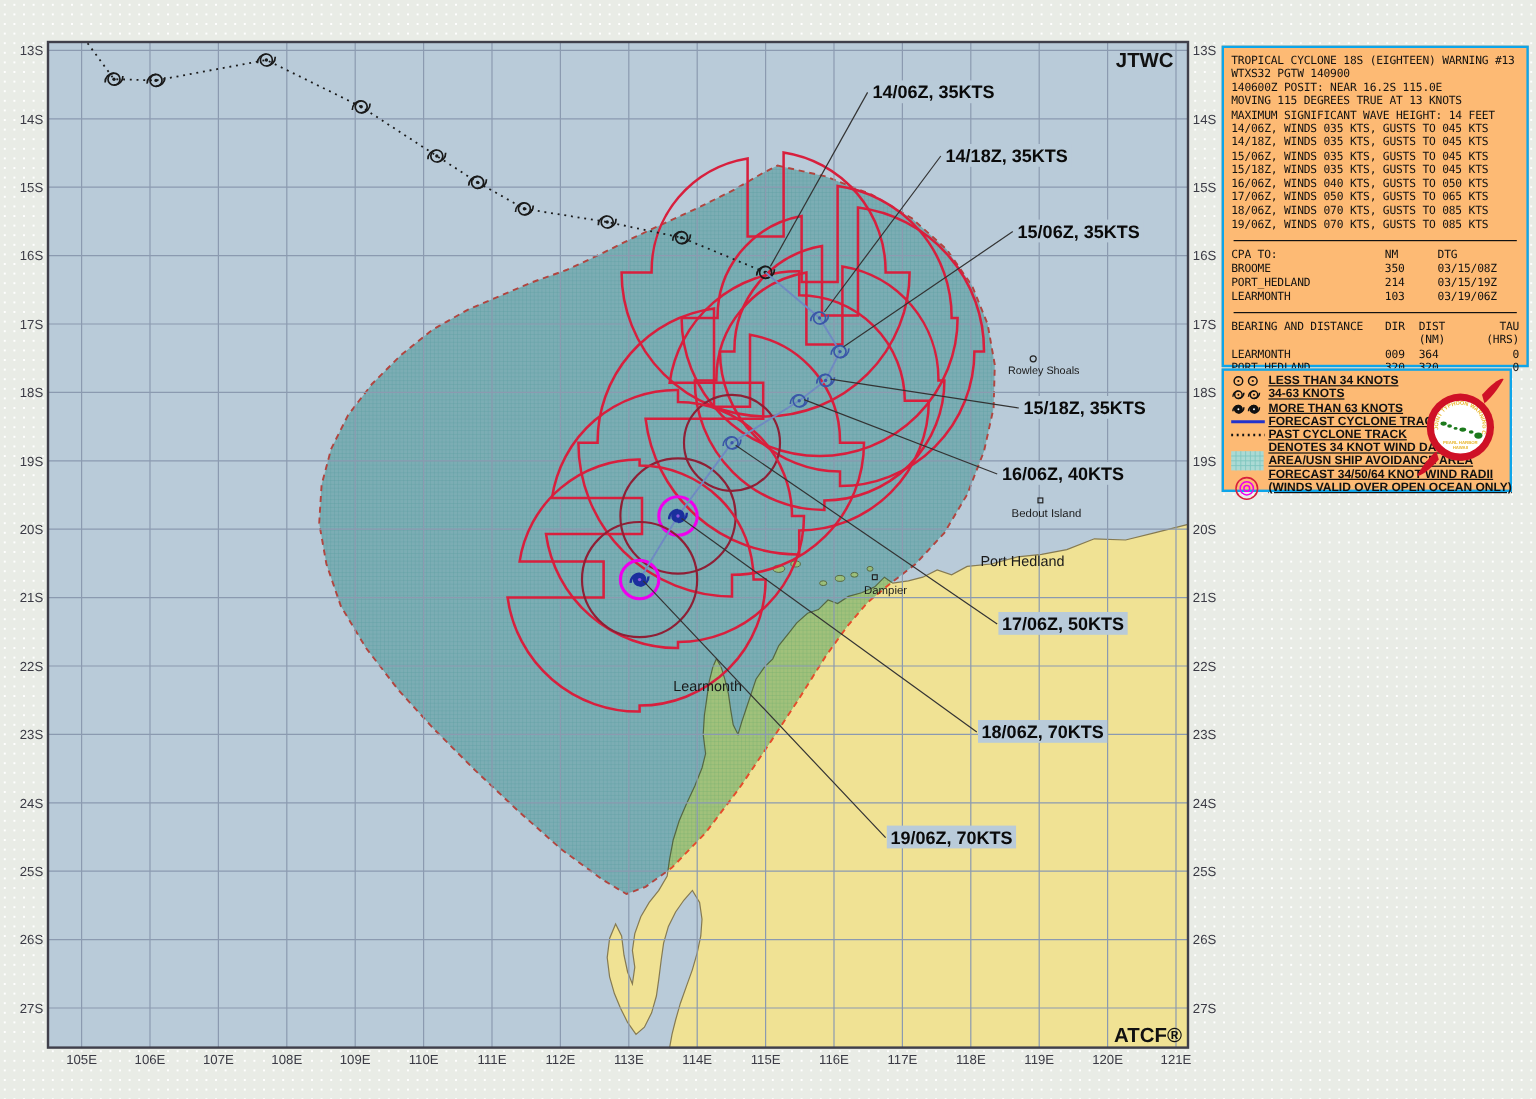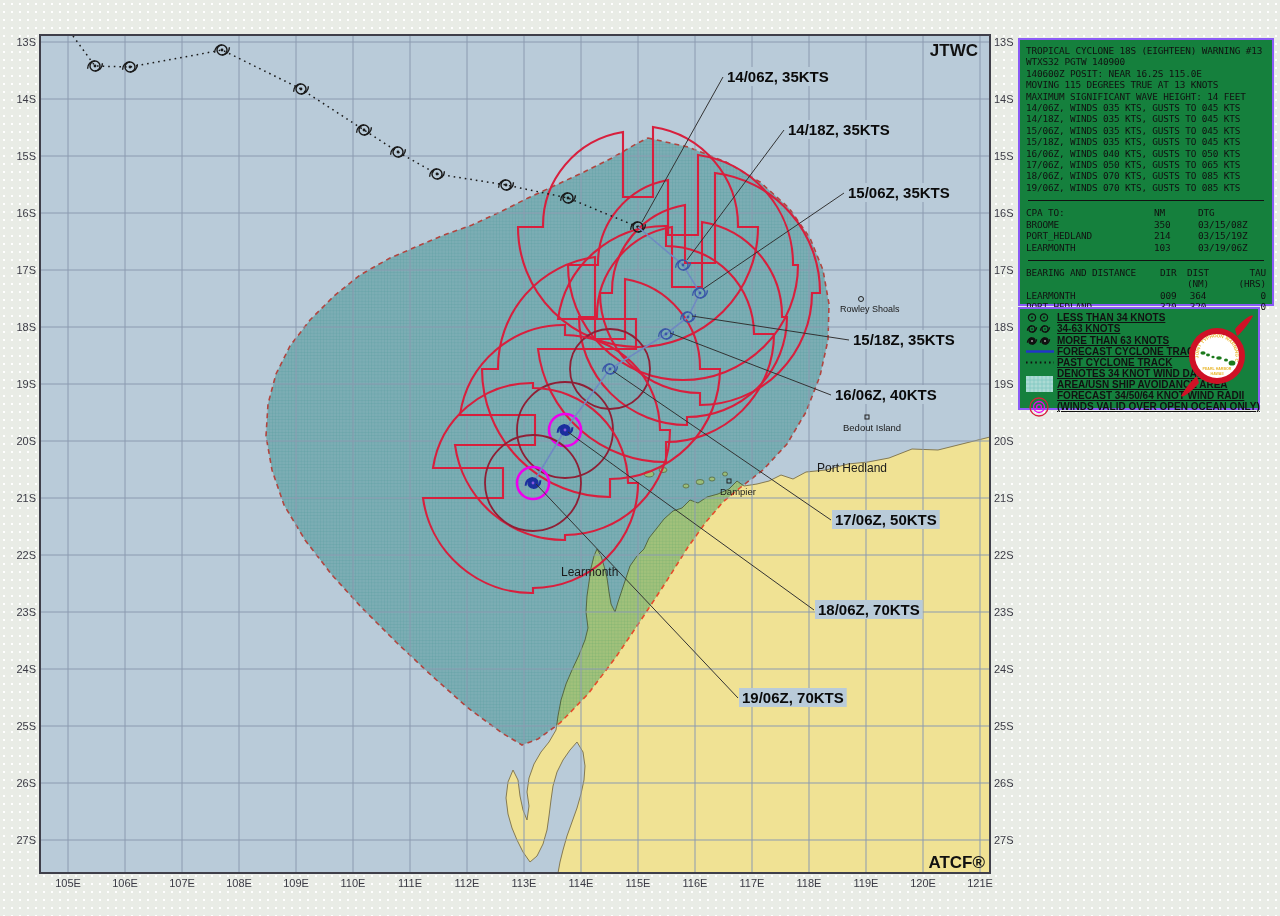--- a/index.html
+++ b/index.html
@@ -8,40 +8,40 @@
     background-color:#e9ece6;
     background-image:radial-gradient(#ffffff 0.9px, rgba(255,255,255,0) 1px);
     background-size:8px 8px;
     font-family:"Liberation Sans", sans-serif;
     position:relative;
     overflow:hidden;
   }
   #map-svg{position:absolute;left:0;top:0;}
   .panel{
     position:absolute;
-    background:#15803d;
-    border:2px solid #8b5cf6;
+    background:#fdba74;
+    border:2px solid #0ea5e9;
     box-sizing:border-box;
     color:#111;
   }
   #warning-panel{
     left:1018px;top:38px;width:256px;height:268px;
     font-family:"DejaVu Sans Mono","Liberation Mono",monospace;
     font-size:9.4px;letter-spacing:-0.15px;line-height:11.4px;
     padding:5px 6px;
   }
   #warning-panel .wline{white-space:pre;}
   .sep{border-top:1px solid #111;margin:7px 2px 6px 2px;}
   .trow{display:flex;white-space:pre;}
   .trow .c-name{width:128px;}
   .trow .c-nm{width:44px;}
   .trow .c-dtg{flex:1;}
   .trow .b-name{width:146px;}
-  .trow .b-dir{width:32px;text-align:center;}
-  .trow .b-dist{width:36px;text-align:center;}
+  .trow .b-dir{width:32px;text-align:left;}
+  .trow .b-dist{width:36px;text-align:left;}
   .trow .b-tau{width:32px;text-align:right;margin-left:24px;}
   #legend-panel{
     left:1018px;top:307px;width:242px;height:103px;
     padding:3px 4px;
     font-size:10px;font-weight:bold;line-height:11.3px;
   }
   .leg-row{display:flex;align-items:center;}
   .leg-icon{width:33px;flex:0 0 33px;height:11px;position:relative;}
   .leg-text{white-space:nowrap;text-decoration:underline;}
   .leg-two .leg-text{line-height:11px;}

